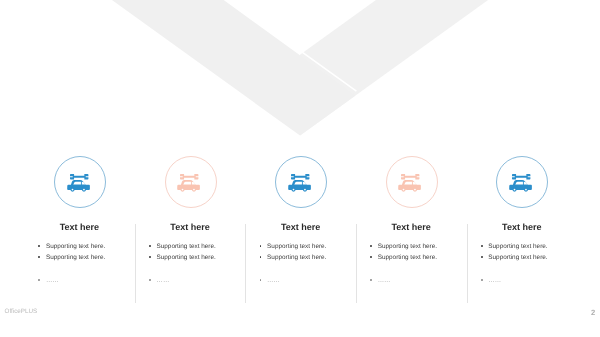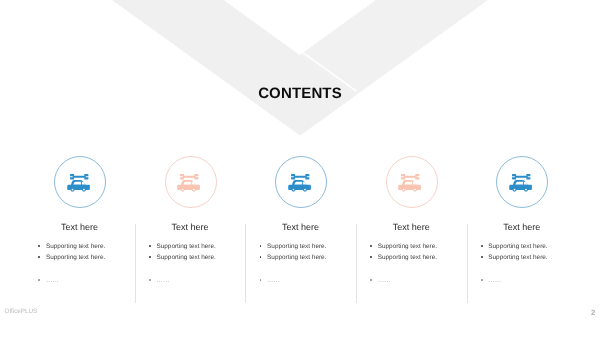--- a/index.html
+++ b/index.html
@@ -7,39 +7,38 @@
        font-family:"Liberation Sans", sans-serif;position:relative;}
   #slide{position:absolute;left:0;top:0;width:600px;height:337px;background:#fff;}
   .chevrons{position:absolute;left:0;top:-5px;width:600px;height:155px;}
   .title{position:absolute;left:0;top:85px;width:600px;text-align:center;
          font-size:15px;font-weight:bold;letter-spacing:0.15px;color:#0d0d0d;}
   .col{position:absolute;top:150px;width:110px;}
   .circ{position:absolute;width:52px;height:52px;border-radius:50%;border:1px solid #8cbcdb;left:29.5px;top:6px;box-sizing:border-box;}
   .circ.salmon{border-color:#f7d3c9;}
   .icon{position:absolute;left:42.3px;top:23.7px;width:24.8px;height:19px;}
   .sep{position:absolute;width:1px;background:#e3e3e3;top:224px;height:79px;}
-  .coltitle{position:absolute;top:72px;left:0;width:110px;text-align:center;font-weight:normal;font-size:9px;color:#2a2a2a;}
+  .coltitle{position:absolute;top:72px;left:0;width:110px;text-align:center;font-weight:bold;font-size:9px;color:#2a2a2a;}
   .bullets{position:absolute;top:92px;left:1.5px;width:112px;}
   .b{position:relative;font-size:6.4px;color:#3e3e3e;line-height:10.5px;padding-left:20px;}
   .b:before{content:"";position:absolute;left:12.5px;top:3.3px;width:1.8px;height:1.8px;border-radius:50%;background:#3a3a3a;}
   .b.dim{color:#9e9e9e;margin-top:13px;letter-spacing:0px;}
   .b.dim:before{background:#8a8a8a;}
   .footer{position:absolute;left:4.5px;top:307.8px;font-size:6.3px;color:#bcbcbc;letter-spacing:0px;}
   .pagenum{position:absolute;left:591px;top:307.5px;font-size:7.6px;color:#aeaeae;font-weight:bold;}
 </style>
 </head>
 <body>
 
 <div id="slide">
   <svg class="chevrons" viewBox="0 -5 600 155" preserveAspectRatio="none">
      <polygon points="382.2,-4.5 494.3,-4.5 300,135.6 300,54.7" fill="#f1f1f1"></polygon>
      <polygon points="105.7,-4.5 217.5,-4.5 355.5,95.6 300,135.6" fill="#f0f0f0"></polygon>
      <path d="M223.4,-4.5 L356.4,91.2" fill="none" stroke="#ffffff" stroke-width="1.5"></path>
   </svg>
-  <div class="title">CONTENTS</div>
   <div id="cols">
       <div class="col" style="left: 24.4px;">
         <div class="circ "></div>
         <div class="icon"><svg viewBox="0 0 127 98" width="24.8" height="19">
             <g fill="#2b8ecb">
               <path d="M36 0 H19 a4 4 0 0 0 -4 4 v7 h14 v6 H15 v7 a4 4 0 0 0 4 4 h17 z"></path>
               <rect x="32" y="9" width="61" height="10" rx="1"></rect>
               <path d="M89 0 h17 a4 4 0 0 1 4 4 v7 h-14 v6 h14 v7 a4 4 0 0 1 -4 4 h-17 z"></path>
               <path d="M1 62 q0-6 6-6 h13 l5-16 q3-9 12-9 h30 q9 0 14.5 6.5 l15 18.5 h17 q4 0 4 5 v17 q0 5-5 5 h-107 q-5 0-5-5 z"></path>
               <circle cx="28" cy="80" r="11"></circle>

